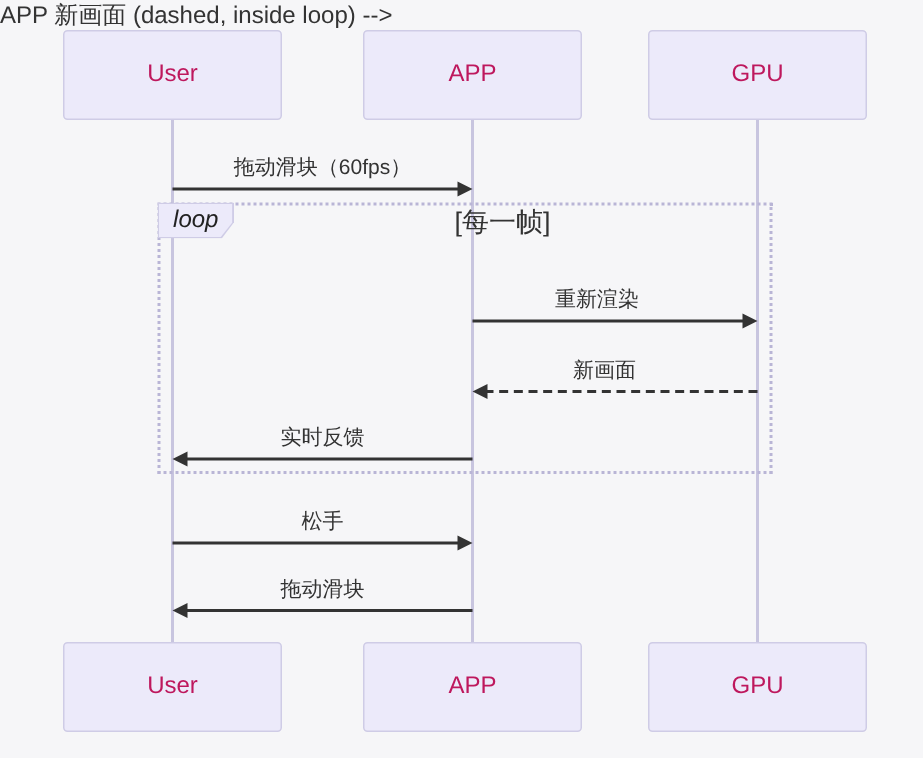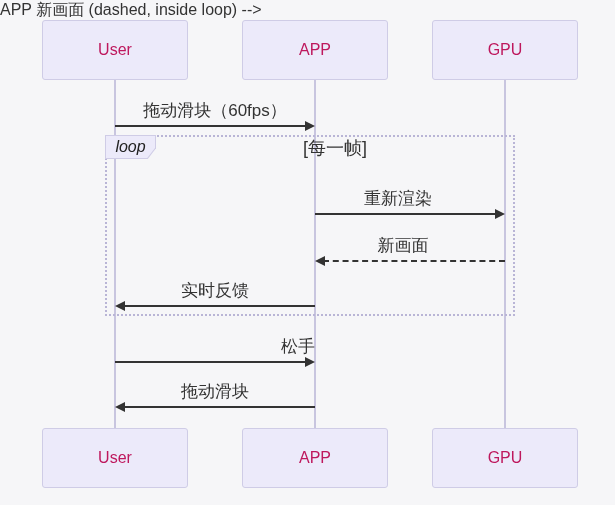--- a/index.html
+++ b/index.html
@@ -26,21 +26,21 @@
   .actor-box{
     position:absolute;width:146px;height:60px;
     background:var(--actor-fill);
     border:1px solid var(--actor-border);
     border-radius:3px;
     display:flex;align-items:center;justify-content:center;
     font-size:16px;color:#be185d;
   }
   .msg-label{
     position:absolute;height:20px;line-height:20px;
-    text-align:center;font-size:17px;color:var(--ink);
+    text-align:center;font-size:14px;color:var(--ink);
     white-space:nowrap;
   }
   .msg-line{
     position:absolute;height:0;
     border-top:2px solid var(--ink);
   }
   .msg-line.dashed{border-top-style:dashed;}
   .arrowhead{
     position:absolute;width:0;height:0;
     border-top:5px solid transparent;
@@ -123,21 +123,21 @@
   <div class="msg-label" style="left:308px;width:190px;top:236px;text-align:center;">新画面</div>
   <div class="msg-line dashed" style="left:323px;width:182px;top:260px;"></div>
   <div class="arrowhead left" style="left:315px;top:256px;"></div>
 
   
   <div class="msg-label" style="left:115px;width:200px;top:281px;">实时反馈</div>
   <div class="msg-line" style="left:123px;width:192px;top:305px;"></div>
   <div class="arrowhead left" style="left:115px;top:301px;"></div>
 
   
-  <div class="msg-label" style="left:115px;width:200px;top:337px;text-align:right;">松手</div>
+  <div class="msg-label" style="left:115px;width:200px;top:337px;">松手</div>
   <div class="msg-line" style="left:115px;width:192px;top:361px;"></div>
   <div class="arrowhead right" style="left:305px;top:357px;"></div>
 
   
   <div class="msg-label" style="left:115px;width:200px;top:382px;">拖动滑块</div>
   <div class="msg-line" style="left:123px;width:192px;top:406px;"></div>
   <div class="arrowhead left" style="left:115px;top:402px;"></div>
 
 </div>
 

